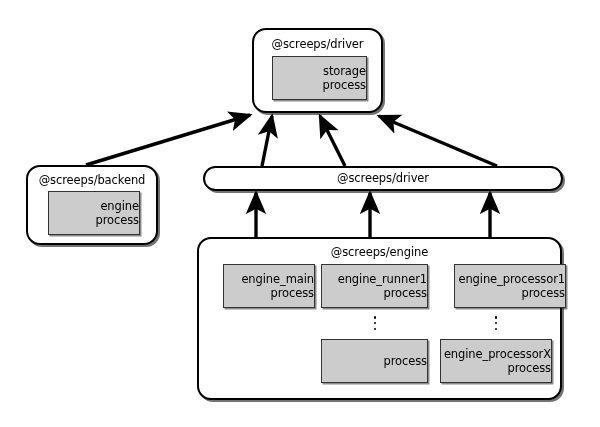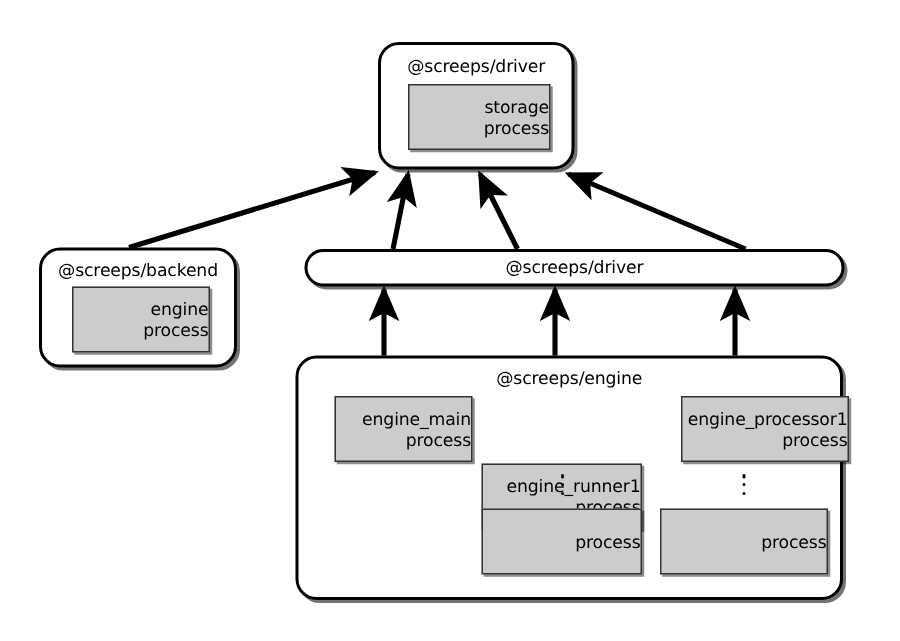--- a/index.html
+++ b/index.html
@@ -151,21 +151,21 @@
     <div class="pkg-title">@screeps/driver</div>
   </div>
 
   <div class="package" style="left:197px; top:237px; width:365px; height:163px;">
     <div class="pkg-title" style="top:6px;">@screeps/engine</div>
 
     <div class="process-box" style="left:24px; top:25px; width:92px; height:44px;">
       <span>engine_main</span>
       <span>process</span>
     </div>
-    <div class="process-box" style="left:122px; top:25px; width:107px; height:44px;margin-top:45px;">
+    <div class="process-box" style="left:122px; top:25px; width:107px; height:44px;">
       <span>engine_runner1</span>
       <span>process</span>
     </div>
     <div class="process-box" style="left:255px; top:25px; width:112px; height:44px;">
       <span>engine_processor1</span>
       <span>process</span>
     </div>
 
     <div class="vdots" style="left:168px; top:77px;">
       <i></i>
@@ -175,17 +175,18 @@
     <div class="vdots" style="left:289px; top:77px;">
       <i></i>
         <i></i>
         <i></i>
     </div>
 
     <div class="process-box" style="left:122px; top:100px; width:107px; height:44px;">
       <span>process</span>
     </div>
     <div class="process-box" style="left:241px; top:100px; width:112px; height:44px;">
+      <span>engine_processorX</span>
       <span>process</span>
     </div>
   </div>
 
 </div>
 
 </body></html>

